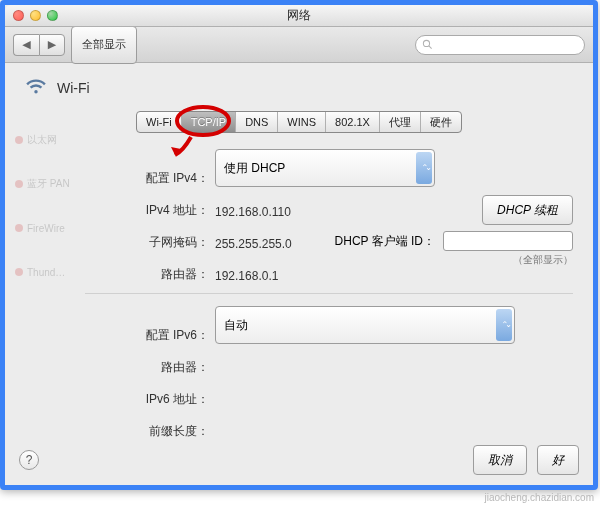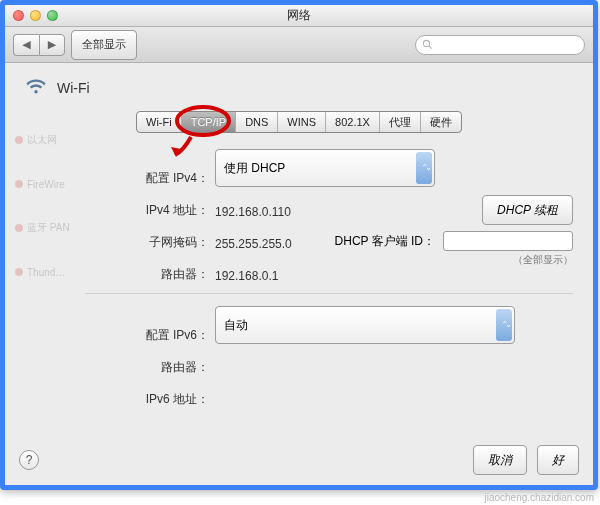--- a/index.html
+++ b/index.html
@@ -15,21 +15,21 @@
 .dot.yellow { background: radial-gradient(circle at 30% 30%, #ffe082, #ffbd2e); }
 .dot.green { background: radial-gradient(circle at 30% 30%, #a5d6a7, #28c940); }
 .titlebar .title { position: absolute; left: 50%; transform: translateX(-50%); font-size: 12px; color: #222; }
 
 
 .toolbar { height: 36px; background: linear-gradient(#e9e9e9,#d3d3d3); border-bottom: 1px solid #b0b0b0; display: flex; align-items: center; padding: 0 8px; gap: 6px; }
 .navgrp { display: flex; }
 .navbtn { width: 26px; height: 22px; background: linear-gradient(#fdfdfd,#e0e0e0); border: 1px solid #9c9c9c; display: flex; align-items: center; justify-content: center; color: #666; font-size: 11px; }
 .navbtn:first-child { border-radius: 4px 0 0 4px; border-right: none; }
 .navbtn:last-child { border-radius: 0 4px 4px 0; }
-.showall { height: 30px; padding: 0 10px; background: linear-gradient(#fdfdfd,#e0e0e0); border: 1px solid #9c9c9c; border-radius: 4px; font-size: 11px; color: #333; display: flex; align-items: center; }
+.showall { height: 38px; padding: 0 10px; background: linear-gradient(#fdfdfd,#e0e0e0); border: 1px solid #9c9c9c; border-radius: 4px; font-size: 11px; color: #333; display: flex; align-items: center; }
 .spacer { flex: 1; }
 .search { width: 170px; height: 20px; border: 1px solid #aaa; border-radius: 10px; background: #fff; display: flex; align-items: center; padding: 0 6px; }
 .search svg { width: 11px; height: 11px; opacity: .5; }
 
 
 .header { padding: 10px 18px 6px; display: flex; align-items: center; gap: 8px; }
 .wifi-icon svg { width: 26px; height: 26px; }
 .header .name { font-size: 14px; color: #333; }
 
 
@@ -131,25 +131,25 @@
     </svg>
   </div>
 
   <div class="ghost">
     <div class="gi">
         <div class="d"></div>
         <div class="t">以太网</div>
       </div>
     <div class="gi">
         <div class="d"></div>
+        <div class="t">蓝牙 PAN</div>
+      </div>
+    <div class="gi">
+        <div class="d"></div>
         <div class="t">FireWire</div>
-      </div>
-    <div class="gi">
-        <div class="d"></div>
-        <div class="t">蓝牙 PAN</div>
       </div>
     <div class="gi">
         <div class="d"></div>
         <div class="t">Thund…</div>
       </div>
   </div>
 
   <div class="content" style="margin-left:60px;">
     <div class="row">
       <div class="lbl">配置 IPv4：</div>
@@ -185,20 +185,23 @@
       <div class="sel" style="max-width:300px;">
           <span>自动</span>
         </div>
     </div>
     <div class="row">
       <div class="lbl">路由器：</div>
     </div>
     <div class="row">
       <div class="lbl">IPv6 地址：</div>
     </div>
+    <div class="row">
+      <div class="lbl">前缀长度：</div>
+    </div>
   </div>
 
   <div class="footer">
     <div class="help">?</div>
     <div class="btns">
       <div class="btn">取消</div>
       <div class="btn">好</div>
     </div>
   </div>
 </div>

